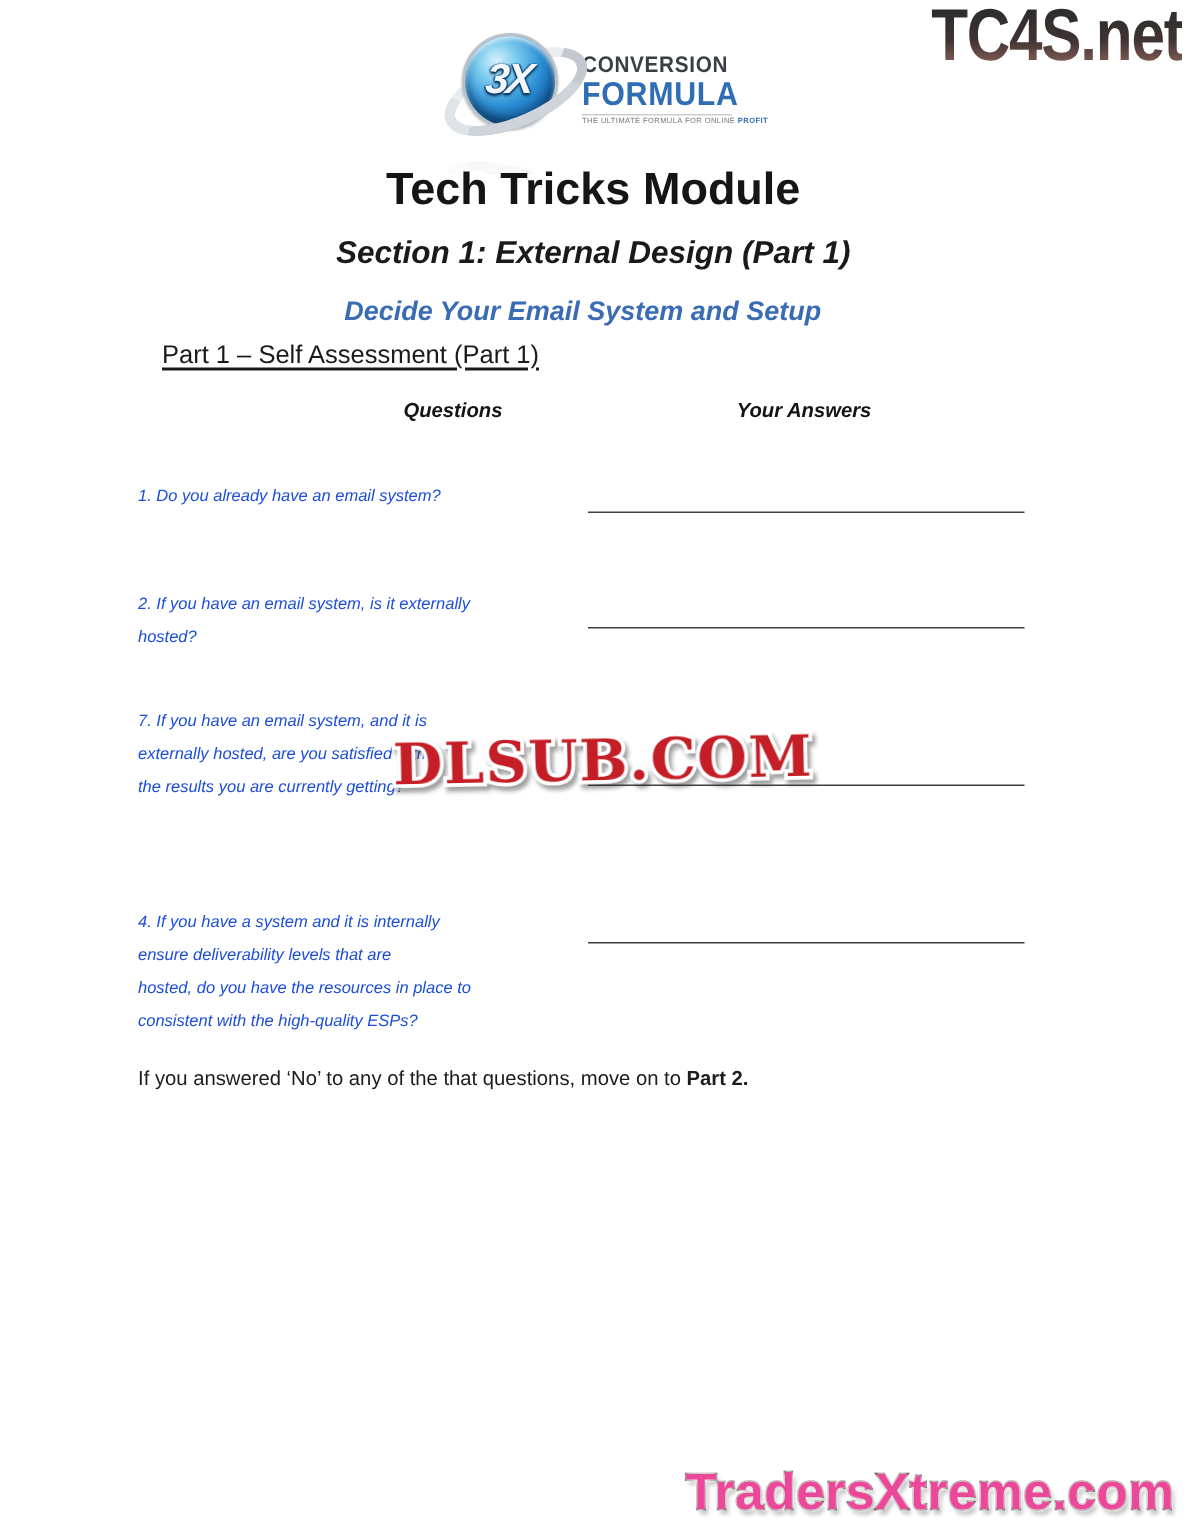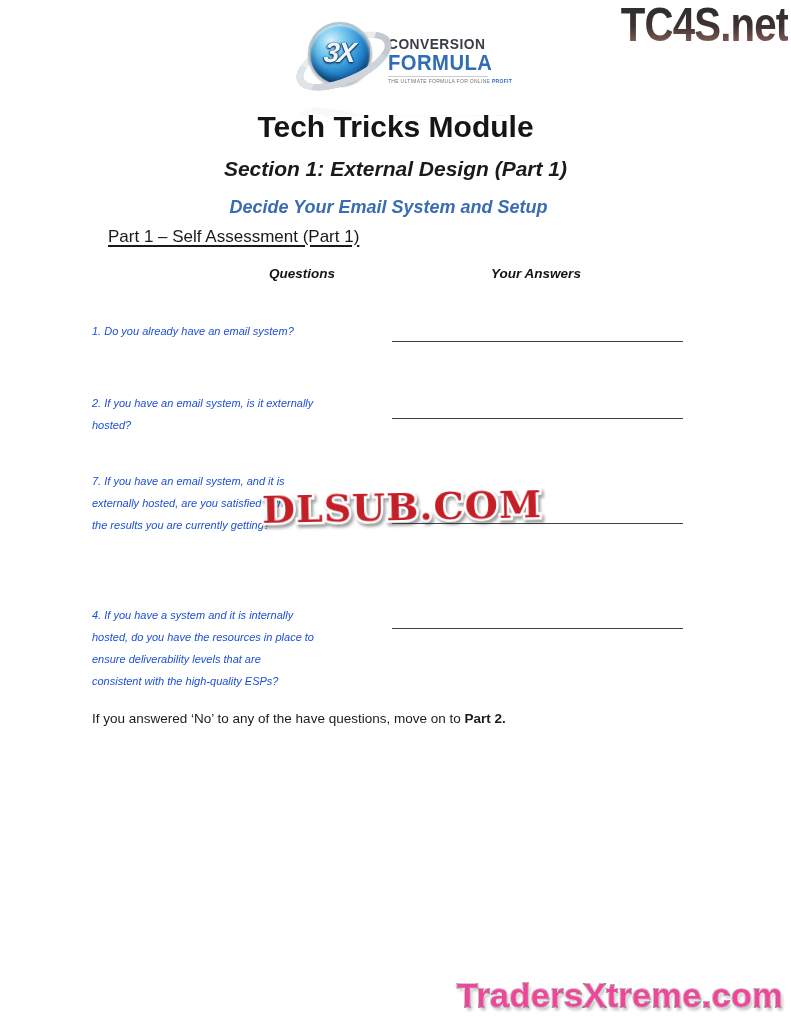--- a/index.html
+++ b/index.html
@@ -140,25 +140,25 @@
 
   <div class="question q3">
     <div>7. If you have an email system, and it is</div>
     <div>externally hosted, are you satisfied with</div>
     <div>the results you are currently getting?</div>
   </div>
   <div class="ansline a3"></div>
 
   <div class="question q4">
     <div>4. If you have a system and it is internally</div>
+    <div>ensure deliverability levels that are</div>
     <div>hosted, do you have the resources in place to</div>
-    <div>ensure deliverability levels that are</div>
     <div>consistent with the high-quality ESPs?</div>
   </div>
   <div class="ansline a4"></div>
 
-  <div class="footnote"><span>If you answered ‘No’ to any of the have questions, move on to </span><b>Part 2.</b></div>
+  <div class="footnote"><span>If you answered ‘No’ to any of the that questions, move on to </span><b>Part 2.</b></div>
 
   <div class="dlsub">DLSUB.COM</div>
 
   <div class="traders">TradersXtreme.com</div>
 
 </div>
 
 </body></html>

